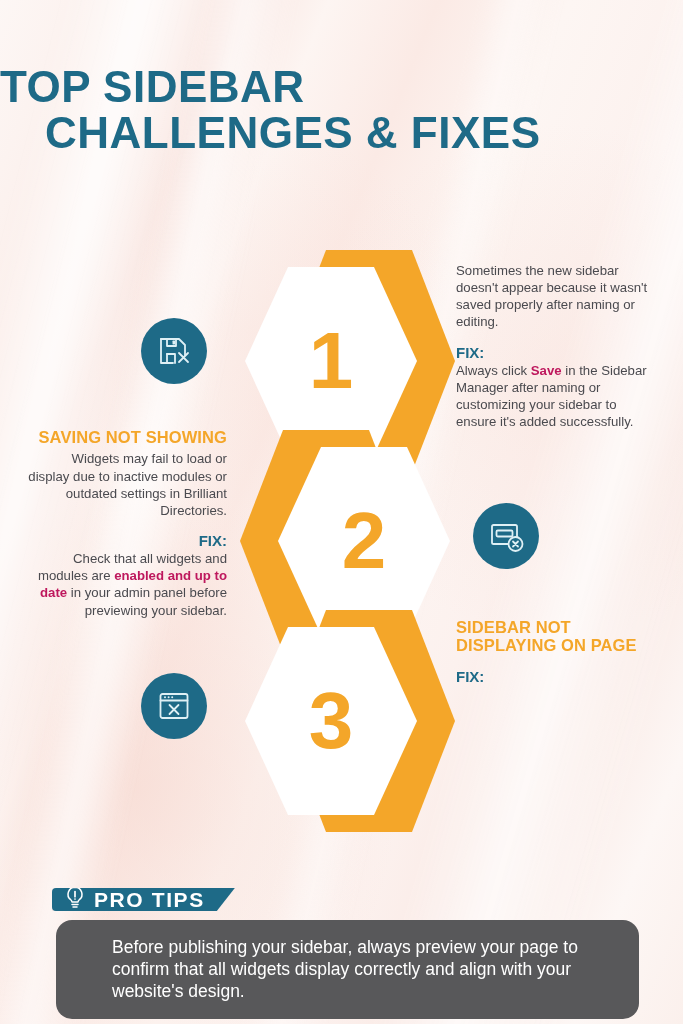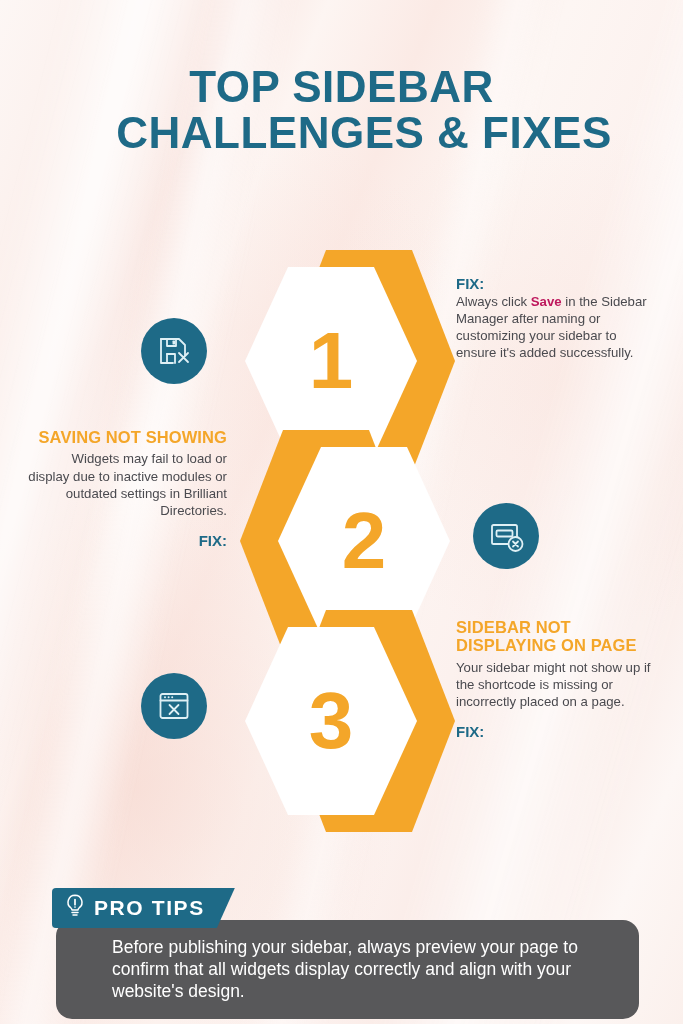--- a/index.html
+++ b/index.html
@@ -62,21 +62,21 @@
     width: 683px;
     height: 1024px;
   }
 
   
   #headline {
     position: absolute;
     top: 64px;
     left: 0;
     width: 683px;
-    text-align: center;
+    text-align: left;
     color: #1e6a87;
     font-weight: bold;
     letter-spacing: 0.5px;
     line-height: 1.05;
   }
   #headline .l1 { display: block; font-size: 44px; }
   #headline .l2 { display: block; font-size: 44px; padding-left: 45px; }
 
   
   .hex-unit { position: absolute; }
@@ -171,21 +171,21 @@
   .tblock .code {
     color: #1e6a87;
     font-weight: bold;
   }
 
   
   #protips-badge {
     position: absolute;
     left: 52px;
     top: 888px;
-    height: 40px;
+    height: 23px;
     padding: 0 30px 0 12px;
     background: #1e6a87;
     display: flex;
     align-items: center;
     gap: 8px;
     border-radius: 4px 0 0 4px;
     clip-path: polygon(0 0, 100% 0, calc(100% - 18px) 100%, 0 100%);
     z-index: 3;
     filter: drop-shadow(2px 3px 3px rgba(80,60,50,.25));
   }
@@ -275,33 +275,34 @@
       <rect x="6.5" y="8" width="27" height="24" rx="2"></rect>
       <path d="M6.5 14.5h27"></path>
       <circle cx="11" cy="11.2" r="1" fill="#dff0f5" stroke="none"></circle>
       <circle cx="14.6" cy="11.2" r="1" fill="#dff0f5" stroke="none"></circle>
       <circle cx="18.2" cy="11.2" r="1" fill="#dff0f5" stroke="none"></circle>
       <path d="M15.5 19l9 9M24.5 19l-9 9"></path>
     </svg>
   </div>
 
   <div class="tblock right" id="block-1">
+    <p>Sometimes the new sidebar doesn't appear because it wasn't saved properly after naming or editing.</p>
     <div class="fix-label">FIX:</div>
     <p><span>Always click </span><b>Save</b><span> in the Sidebar Manager after naming or customizing your sidebar to ensure it's added successfully.</span></p>
   </div>
 
   <div class="tblock left" id="block-2">
     <h3>SAVING NOT SHOWING</h3>
     <p>Widgets may fail to load or display due to inactive modules or outdated settings in Brilliant Directories.</p>
     <div class="fix-label">FIX:</div>
+    <p><span>Check that all widgets and modules are </span><b>enabled and up to date</b><span> in your admin panel before previewing your sidebar.</span></p>
   </div>
 
   <div class="tblock right" id="block-3">
     <h3>SIDEBAR NOT DISPLAYING ON PAGE</h3>
-    <p>Your sidebar might not show up if the shortcode is missing or incorrectly placed on a page.</p>
     <div class="fix-label">FIX:</div>
   </div>
 
   <div id="protips-badge">
     <span>
       <svg width="22" height="26" viewBox="0 0 22 26" fill="none" stroke="#ffffff" stroke-width="1.5" stroke-linecap="round" stroke-linejoin="round">
         <path d="M11 2.2a7 7 0 0 0-4.3 12.5c.8.7 1.2 1.5 1.3 2.3h6c.1-.8.5-1.6 1.3-2.3A7 7 0 0 0 11 2.2z"></path>
         <path d="M8 19.4h6M9 22h4"></path>
         <path d="M11 6.5v5.2" stroke-width="1.7"></path>
         <circle cx="11" cy="14" r="0.85" fill="#ffffff" stroke="none"></circle>

